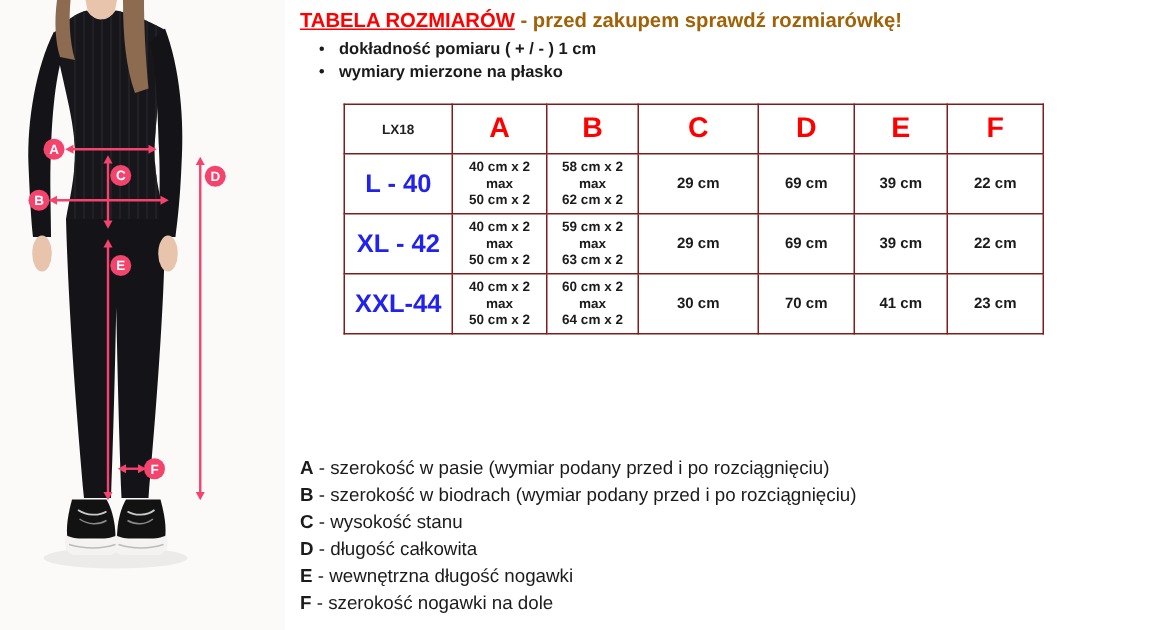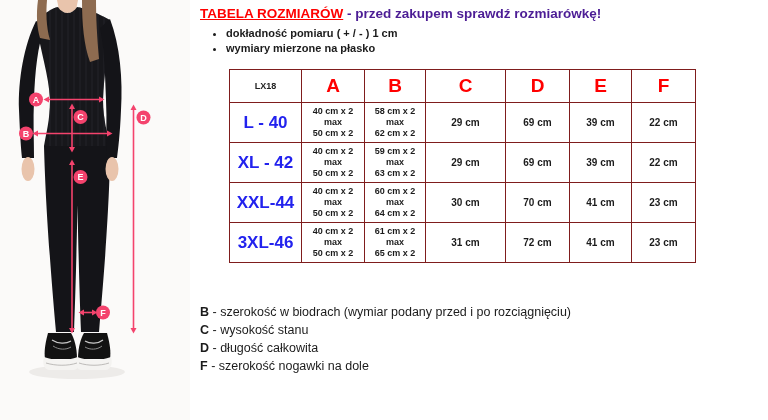--- a/index.html
+++ b/index.html
@@ -3,21 +3,21 @@
 <meta charset="utf-8">
 <style>
   html,body{margin:0;padding:0;}
   body{
     width:768px;height:420px;position:relative;background:#ffffff;
     font-family:"Liberation Sans", sans-serif;color:#1b1b1b;overflow:hidden;
   }
   .photo{position:absolute;left:0;top:0;width:190px;height:420px;}
   .title{position:absolute;left:200px;top:6px;font-size:13.5px;font-weight:bold;white-space:nowrap;}
   .title-red{color:#ff0000;text-decoration:underline;}
-  .title-rest{color:#4c1d95;}
+  .title-rest{color:#a16207;}
   .notes{position:absolute;left:214px;top:27px;margin:0;padding-left:12px;list-style:disc;}
   .notes li{font-size:11px;font-weight:bold;margin-bottom:3px;white-space:nowrap;}
   table.size-table{
     position:absolute;left:229px;top:69px;width:466px;
     border-collapse:collapse;table-layout:fixed;
     border:1px solid #4a4a4a;
   }
   table.size-table td{
     border:1px solid #7f1d1d;text-align:center;vertical-align:middle;padding:0;
   }
@@ -226,38 +226,23 @@
         <div>60 cm x 2</div>
           <div>max</div>
           <div>64 cm x 2</div>
       </td>
       <td class="c-val">30 cm</td>
       <td class="c-val">70 cm</td>
       <td class="c-val">41 cm</td>
       <td class="c-val">23 cm</td>
     </tr>
 
-    <tr class="data-row">
-      <td class="c-size">3XL-46</td>
-      <td class="c-multi">
-        <div>40 cm x 2</div>
-          <div>max</div>
-          <div>50 cm x 2</div>
-      </td>
-      <td class="c-multi">
-        <div>61 cm x 2</div>
-          <div>max</div>
-          <div>65 cm x 2</div>
-      </td>
-      <td class="c-val">31 cm</td>
-      <td class="c-val">72 cm</td>
-      <td class="c-val">41 cm</td>
-      <td class="c-val">23 cm</td>
-    </tr>
   </tbody>
 </table>
 
 <div class="legend">
+  <div class="legend-line"><b>A</b> <span>- szerokość w pasie (wymiar podany przed i po rozciągnięciu)</span></div>
   <div class="legend-line"><b>B</b> <span>- szerokość w biodrach (wymiar podany przed i po rozciągnięciu)</span></div>
   <div class="legend-line"><b>C</b> <span>- wysokość stanu</span></div>
   <div class="legend-line"><b>D</b> <span>- długość całkowita</span></div>
+  <div class="legend-line"><b>E</b> <span>- wewnętrzna długość nogawki</span></div>
   <div class="legend-line"><b>F</b> <span>- szerokość nogawki na dole</span></div>
 </div>
 
 </body></html>

